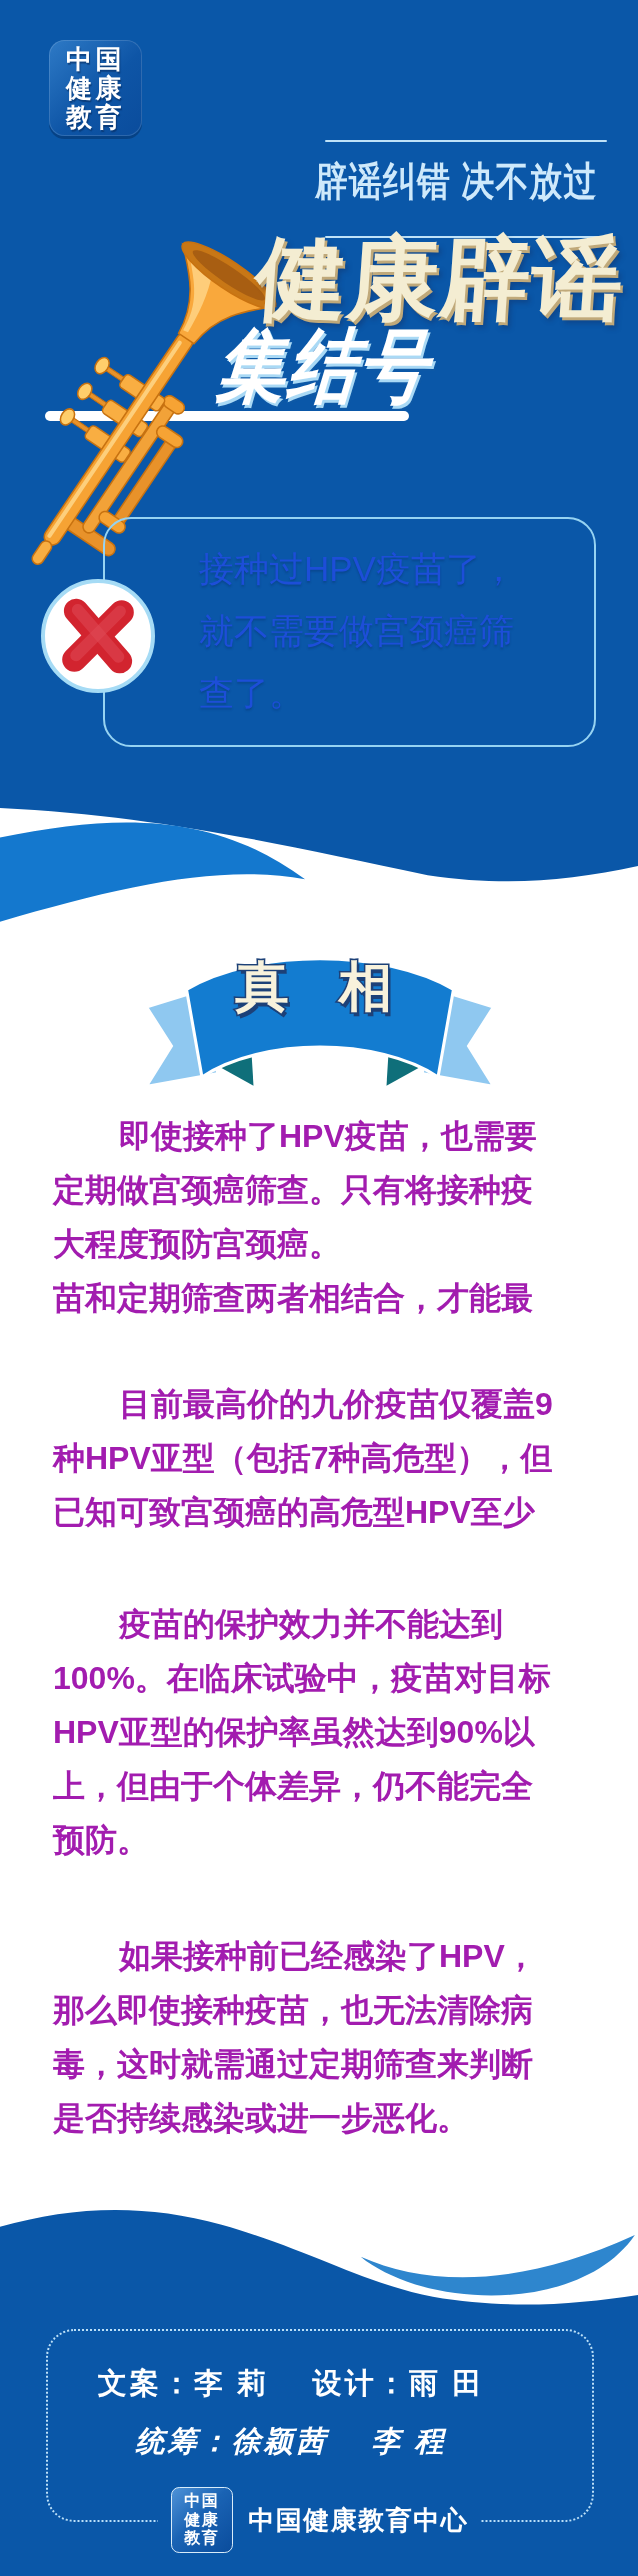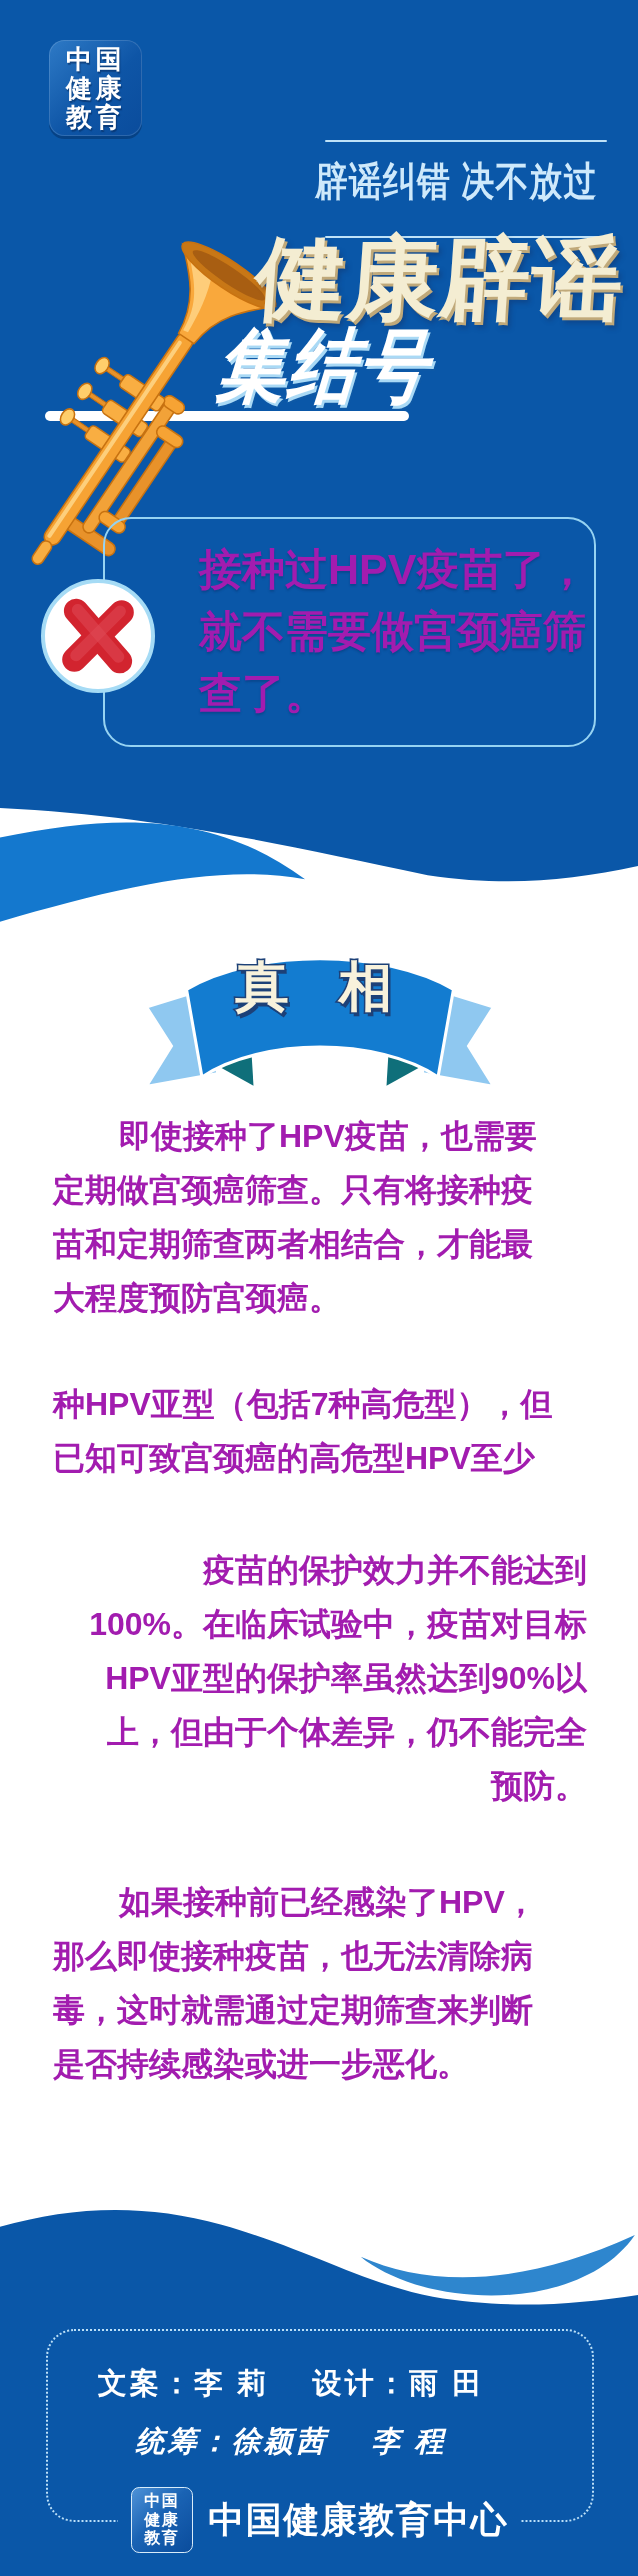--- a/index.html
+++ b/index.html
@@ -29,49 +29,49 @@
     letter-spacing:2.1px;white-space:nowrap;transform:scaleX(.85) skewX(-6deg);transform-origin:left top;
     text-shadow:2.6px 2.6px 0 #A9D9F5, 4.6px 5.2px 0 rgba(18,90,165,.45);}
   .title-underline{position:absolute;left:45px;top:411px;width:364px;height:10.3px;background:#ffffff;border-radius:5.2px;}
 
   .trumpet{position:absolute;left:5.2px;top:67px;width:299px;height:505px;}
 
   
   .myth-card{position:absolute;left:103px;top:517px;width:493px;height:230px;box-sizing:border-box;
     border:2.6px solid #96D3F2;border-radius:28px;}
   .myth-text{position:absolute;left:94px;top:18.5px;}
-  .myth-text .line{font-size:43px;font-weight:700;color:#a21caf;line-height:62px;white-space:nowrap;
+  .myth-text .line{font-size:35px;font-weight:400;color:#1d4ed8;line-height:62px;white-space:nowrap;
     text-shadow:0 1.5px 2.1px rgba(5,40,90,.30);}
   .cross-badge{position:absolute;left:-64px;top:60px;width:114px;height:114px;border-radius:50%;
     background:#ffffff;border:4.6px solid #A5DBF5;box-sizing:border-box;}
   .cross-badge svg{width:100%;height:100%;display:block;}
 
   
   .ribbon{position:absolute;left:137px;top:935px;width:366px;height:155px;}
 
   
   .body-text{position:absolute;left:53px;top:1109px;width:534px;}
   .body-text .pline{font-size:32px;font-weight:700;color:#a21caf;line-height:54px;white-space:nowrap;}
   .body-text .indent{padding-left:66px;}
-  .para2{margin-top:52px;} .para3{margin-top:58px;text-align:right;} .para4{margin-top:62px;}
+  .para2{margin-top:52px;} .para3{margin-top:58px;} .para4{margin-top:62px;}
 
   
   .dotted-box{position:absolute;left:46px;top:2329px;width:544px;height:189px;
     border:2.1px dotted #BCE0F8;border-radius:28px;}
   .credit{position:absolute;left:0;width:582px;text-align:center;color:#ffffff;font-weight:700;
     font-size:29px;letter-spacing:3.1px;white-space:nowrap;}
   .credit1{top:2364px;} .credit2{top:2422px;font-style:italic;}
   .org-row{position:absolute;left:0;top:2487px;width:639px;display:flex;justify-content:center;align-items:center;}
   .org-inner{display:flex;align-items:center;gap:15.5px;background:#0A57A8;padding:0 12.4px;}
   .logo-box-small{width:62px;height:66px;border-radius:8.2px;flex:0 0 auto;
     background:linear-gradient(135deg,#4F93D8 0%,#1A63B4 45%,#0A4C9C 100%);
     border:1.5px solid #D8ECFA;box-sizing:border-box;
     display:flex;flex-direction:column;justify-content:center;align-items:center;}
   .logo-box-small .row{color:#fff;font-weight:900;font-size:16px;line-height:18.5px;letter-spacing:1.5px;}
-  .org-name{font-size:36px;font-weight:900;color:#ffffff;letter-spacing:1.5px;white-space:nowrap;}
+  .org-name{font-size:26px;font-weight:900;color:#ffffff;letter-spacing:1.5px;white-space:nowrap;}
 </style>
 </head>
 <body>
 
 <div class="poster">
 
   <div class="header-bg"></div>
 
   <svg class="divider-top" viewBox="0 0 1240 362" preserveAspectRatio="none">
     <path d="M0,0 H1240 V232 C1100,262 980,272 830,250 C520,185 300,135 0,120 Z" fill="#0A57A8"></path>
@@ -162,24 +162,25 @@
     <path d="M96,105 C230,26 480,26 614,105 L584,275 C466,198 244,198 126,275 Z" fill="#137CD0" stroke="#ffffff" stroke-width="6"></path>
 
     <text x="360" y="136" text-anchor="middle" font-size="104" font-weight="900" letter-spacing="34" fill="#1D4178" transform="translate(5,7)">真 相</text>
     <text x="360" y="136" text-anchor="middle" font-size="104" font-weight="900" letter-spacing="34" fill="#F8F2DC" stroke="#1D4178" stroke-width="6" paint-order="stroke">真 相</text>
   </svg>
 
   <div class="body-text">
     <div class="para1">
       <div class="pline indent">即使接种了HPV疫苗，也需要</div>
       <div class="pline">定期做宫颈癌筛查。只有将接种疫</div>
+      <div class="pline">大程度预防宫颈癌。</div>
       <div class="pline">苗和定期筛查两者相结合，才能最</div>
-      <div class="pline">大程度预防宫颈癌。</div>
     </div>
     <div class="para2">
+      <div class="pline indent">目前最高价的九价疫苗仅覆盖9</div>
       <div class="pline">种HPV亚型（包括7种高危型），但</div>
       <div class="pline">已知可致宫颈癌的高危型HPV至少</div>
     </div>
     <div class="para3">
       <div class="pline indent">疫苗的保护效力并不能达到</div>
       <div class="pline">100%。在临床试验中，疫苗对目标</div>
       <div class="pline">HPV亚型的保护率虽然达到90%以</div>
       <div class="pline">上，但由于个体差异，仍不能完全</div>
       <div class="pline">预防。</div>
     </div>

